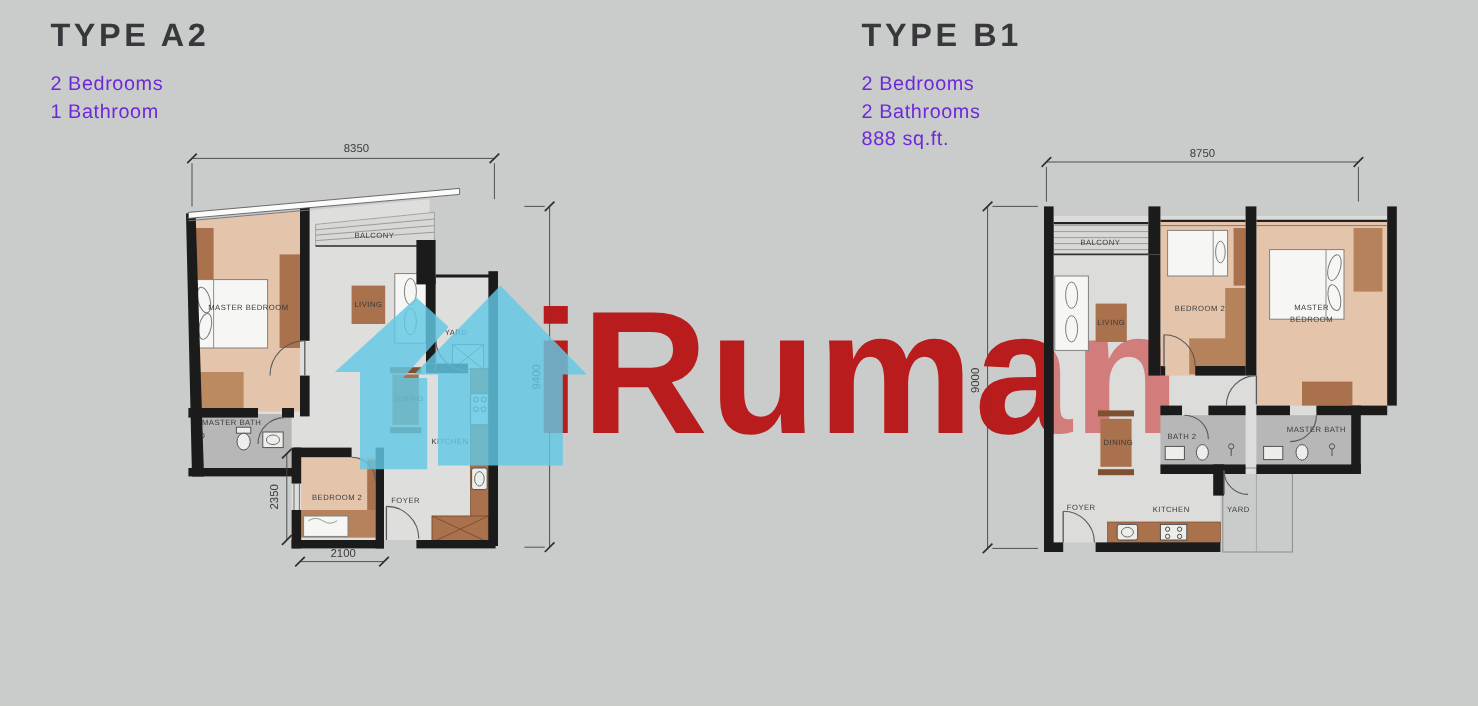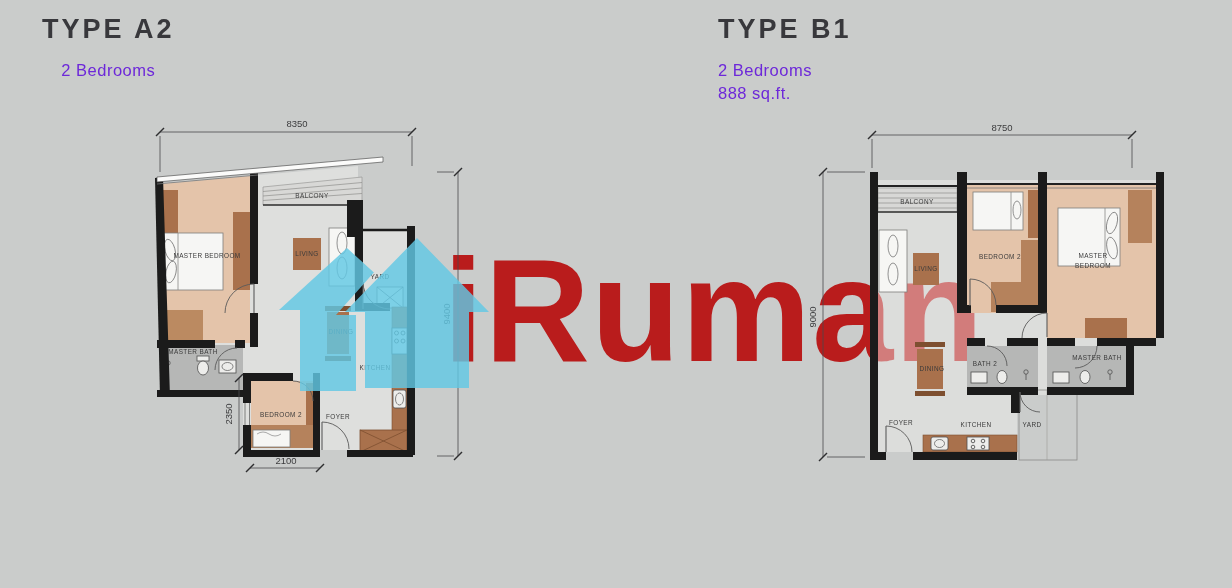--- a/index.html
+++ b/index.html
@@ -2,21 +2,21 @@
 <html><head>
 <meta charset="utf-8">
 <style>
   html,body{margin:0;padding:0;}
   body{
     width:1232px;height:588px;position:relative;overflow:hidden;
     background:#cacccb;
     font-family:"Liberation Sans", sans-serif;
   }
   .unit-header{position:absolute;top:14px;}
-  .unit-header.a2{left:42px;text-align:center;}
+  .unit-header.a2{left:42px;}
   .unit-header.b1{left:718px;}
   .unit-title{
     font-size:27px;font-weight:600;letter-spacing:3px;
     color:#38383c;margin:0 0 14px 0;
   }
   .unit-spec{
     font-size:16.5px;line-height:23px;color:#6d28d9;letter-spacing:0.5px;
   }
   .watermark-text{
     position:absolute;left:443px;top:238px;
@@ -45,24 +45,26 @@
   .fixture{stroke:#4f4f4f;stroke-width:0.8;fill:#ededeb;}
   .hatchline{stroke:#8f8f8d;stroke-width:0.7;}
   .windowline{stroke:#666;stroke-width:0.8;}
 </style>
 </head>
 <body>
 
 <div class="unit-header a2">
   <div class="unit-title">TYPE A2</div>
   <div class="unit-spec">2 Bedrooms</div>
+  <div class="unit-spec">1 Bathroom</div>
 </div>
 <div class="unit-header b1">
   <div class="unit-title">TYPE B1</div>
   <div class="unit-spec">2 Bedrooms</div>
+  <div class="unit-spec">2 Bathrooms</div>
   <div class="unit-spec">888 sq.ft.</div>
 </div>
 
 <div class="watermark-text">iRuman</div>
 
 <svg class="plan-a2" width="330" height="395" viewBox="0 0 330 395">
 
   <polygon points="16,84 213,66 213,131 262,131 262,350 98,350 98,295 16,295" fill="rgba(242,242,240,0.5)"></polygon>
 
   <g>

